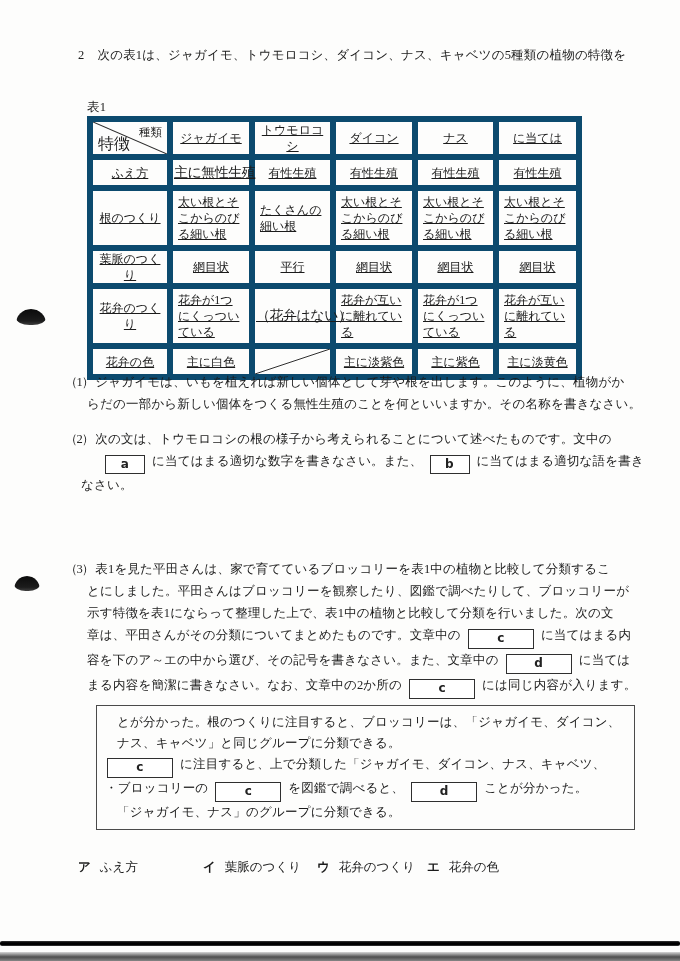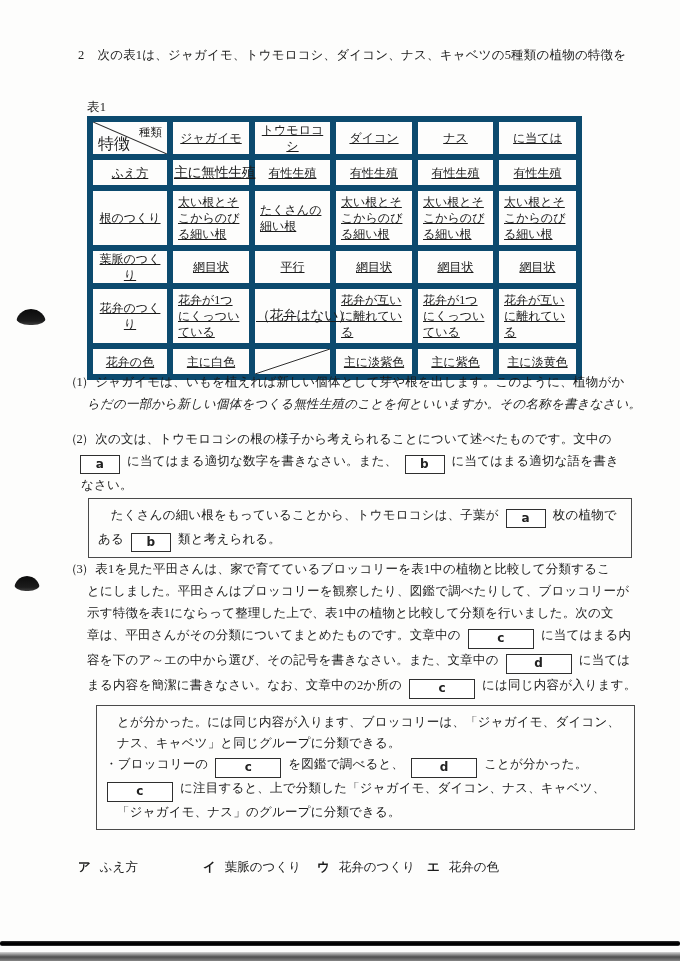--- a/index.html
+++ b/index.html
@@ -140,72 +140,64 @@
         <td>主に淡黄色</td>
       </tr>
     </tbody>
       </table>
   </div>
 
   <div class="abs para" style="left:65px; top:371px; width:580px;">
     <div class="line">
       <span class="qnum">（1）</span><span>ジャガイモは、いもを植えれば新しい個体として芽や根を出します。このように、植物がか</span>
     </div>
-    <div class="line" style="margin-left:22px;font-style:italic;">
+    <div class="line" style="margin-left:22px;">
       <span>らだの一部から新しい個体をつくる無性生殖のことを何といいますか。その名称を書きなさい。</span>
     </div>
   </div>
 
   <div class="abs para" style="left:65px; top:428px; width:580px;">
     <div class="line">
       <span class="qnum">（2）</span><span>次の文は、トウモロコシの根の様子から考えられることについて述べたものです。文中の</span>
     </div>
-    <div class="line" style="margin-left:15px;">
+    <div class="line" style="margin-left:40px;">
       <span class="ansbox small" style="margin-left:0;">a</span><span>に当てはまる適切な数字を書きなさい。また、</span><span class="ansbox small">b</span><span>に当てはまる適切な語を書き</span>
     </div>
     <div class="line" style="margin-left:16px;">
       <span>なさい。</span>
     </div>
-    <div class="innerbox" style="margin-left:23px; margin-top:2px; width:524px; padding:5px 9px; line-height:22px;">
+  </div>
+
+  <div class="abs para" style="left:65px; top:558px; width:590px;">
+    <div class="line">
+      <span class="qnum">（3）</span><span>表1を見た平田さんは、家で育てているブロッコリーを表1中の植物と比較して分類するこ</span>
+    </div>
+    <div class="line" style="margin-left:22px;">
+      <span>とにしました。平田さんはブロッコリーを観察したり、図鑑で調べたりして、ブロッコリーが</span>
+    </div>
+    <div class="line" style="margin-left:22px;">
+      <span>示す特徴を表1にならって整理した上で、表1中の植物と比較して分類を行いました。次の文</span>
+    </div>
+    <div class="line" style="margin-left:22px;">
+      <span>章は、平田さんがその分類についてまとめたものです。文章中の</span><span class="ansbox wide">c</span><span>に当てはまる内</span>
+    </div>
+    <div class="line" style="margin-left:22px;">
+      <span>容を下のア～エの中から選び、その記号を書きなさい。また、文章中の</span><span class="ansbox wide">d</span><span>に当ては</span>
+    </div>
+    <div class="line" style="margin-left:22px;">
+      <span>まる内容を簡潔に書きなさい。なお、文章中の2か所の</span><span class="ansbox wide">c</span><span>には同じ内容が入ります。</span>
+    </div>
+    <div class="innerbox" style="margin-left:31px; margin-top:6px; width:521px; padding:6px 8px; line-height:21px;">
+      <div class="line" style="margin-left:12px;"><span>とが分かった。根のつくりに注目すると、ブロッコリーは、「ジャガイモ、ダイコン、</span></div>
+      <div class="line" style="margin-left:12px;"><span>ナス、キャベツ」と同じグループに分類できる。</span></div>
       <div class="line">
-        <span>　たくさんの細い根をもっていることから、トウモロコシは、子葉が</span><span class="ansbox small">a</span><span>枚の植物で</span>
+        <span class="ansbox wide" style="margin-left:2px;">c</span><span>に注目すると、上で分類した「ジャガイモ、ダイコン、ナス、キャベツ、</span>
       </div>
       <div class="line">
-        <span>ある</span><span class="ansbox small">b</span><span>類と考えられる。</span>
-      </div>
-    </div>
-  </div>
-
-  <div class="abs para" style="left:65px; top:558px; width:590px;">
-    <div class="line">
-      <span class="qnum">（3）</span><span>表1を見た平田さんは、家で育てているブロッコリーを表1中の植物と比較して分類するこ</span>
-    </div>
-    <div class="line" style="margin-left:22px;">
-      <span>とにしました。平田さんはブロッコリーを観察したり、図鑑で調べたりして、ブロッコリーが</span>
-    </div>
-    <div class="line" style="margin-left:22px;">
-      <span>示す特徴を表1にならって整理した上で、表1中の植物と比較して分類を行いました。次の文</span>
-    </div>
-    <div class="line" style="margin-left:22px;">
-      <span>章は、平田さんがその分類についてまとめたものです。文章中の</span><span class="ansbox wide">c</span><span>に当てはまる内</span>
-    </div>
-    <div class="line" style="margin-left:22px;">
-      <span>容を下のア～エの中から選び、その記号を書きなさい。また、文章中の</span><span class="ansbox wide">d</span><span>に当ては</span>
-    </div>
-    <div class="line" style="margin-left:22px;">
-      <span>まる内容を簡潔に書きなさい。なお、文章中の2か所の</span><span class="ansbox wide">c</span><span>には同じ内容が入ります。</span>
-    </div>
-    <div class="innerbox" style="margin-left:31px; margin-top:6px; width:521px; padding:6px 8px; line-height:21px;">
-      <div class="line" style="margin-left:12px;"><span>とが分かった。には同じ内容が入ります、ブロッコリーは、「ジャガイモ、ダイコン、</span></div>
-      <div class="line" style="margin-left:12px;"><span>ナス、キャベツ」と同じグループに分類できる。</span></div>
-      <div class="line">
         <span>・ブロッコリーの</span><span class="ansbox wide">c</span><span>を図鑑で調べると、</span><span class="ansbox wide">d</span><span>ことが分かった。</span>
-      </div>
-      <div class="line">
-        <span class="ansbox wide" style="margin-left:2px;">c</span><span>に注目すると、上で分類した「ジャガイモ、ダイコン、ナス、キャベツ、</span>
       </div>
       <div class="line" style="margin-left:12px;"><span>「ジャガイモ、ナス」のグループに分類できる。</span></div>
     </div>
   </div>
 
   <div class="abs" style="left:0; top:857px; width:592px; height:18px;">
     <span class="abs" style="left:78px;">
       <span class="optkey">ア</span><span class="optlabel">ふえ方</span>
     </span>
     <span class="abs" style="left:203px;">

